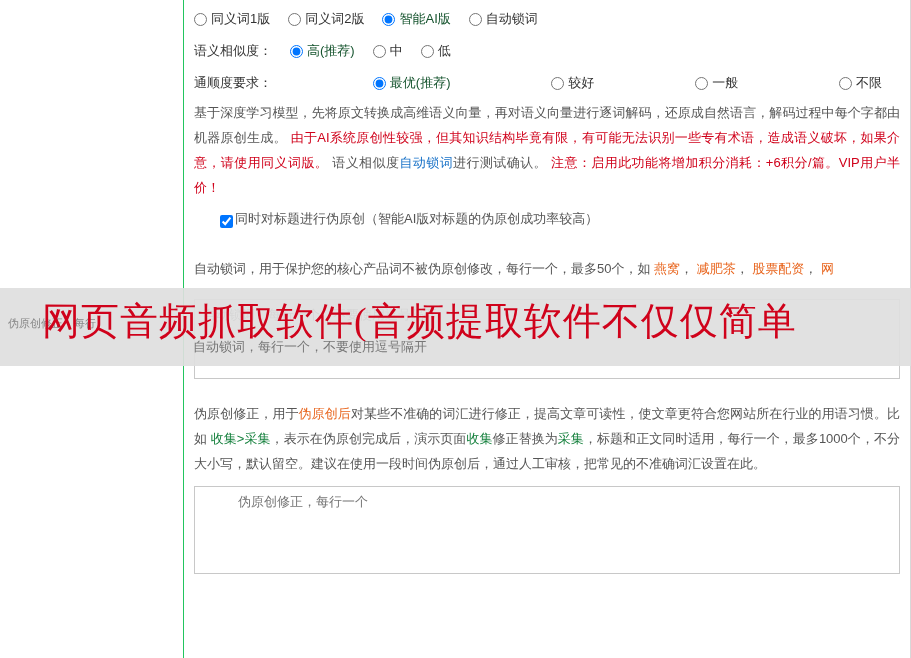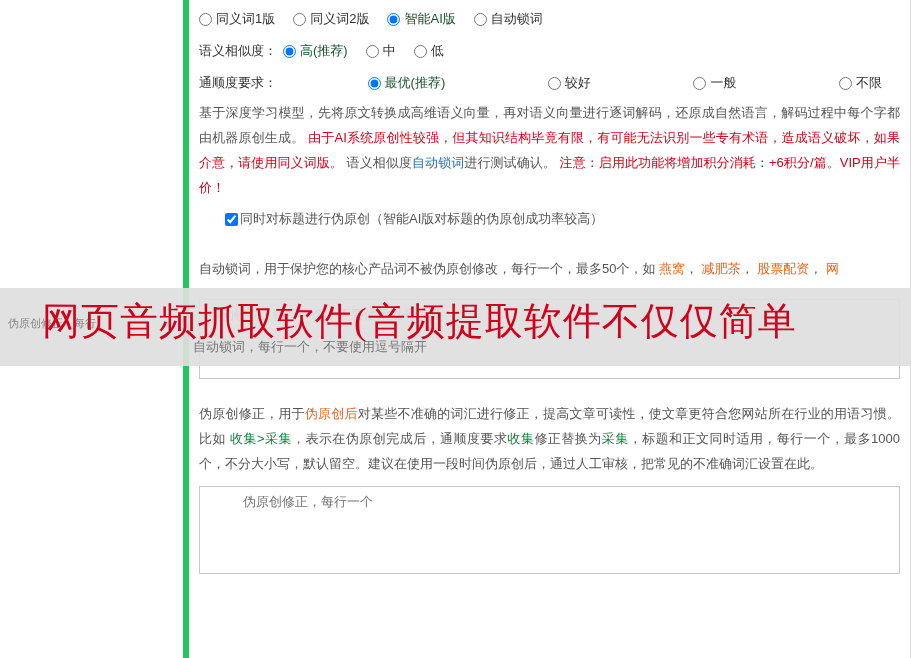--- a/index.html
+++ b/index.html
@@ -14,21 +14,21 @@
     height: 658px;
     overflow: hidden;
     background: #ffffff;
   }
   .panel {
     position: absolute;
     left: 183px;
     top: 0;
     width: 728px;
     height: 658px;
-    border-left: 6px solid #22c55e;
+    border-left: 1px solid #22c55e;
     border-right: 1px solid #d8d8d8;
     box-sizing: border-box;
     background: #ffffff;
     padding: 0 10px;
   }
   .row {
     display: flex;
     align-items: center;
     flex-wrap: wrap;
     font-size: 13px;
@@ -48,40 +48,40 @@
   }
   .radio-item .lbl { margin-left: 2px; }
   .radio-item.sel .lbl { color: #14532d; }
   input[type="radio"], input[type="checkbox"] {
     margin: 0 2px 0 0;
     vertical-align: middle;
   }
   .label-lead {
     font-size: 13px;
     color: #333;
-    margin-right: 6px;
+    margin-right: 18px;
     white-space: nowrap;
   }
   .para {
     font-size: 13px;
     line-height: 25px;
     color: #555;
     margin-top: 8px;
     text-align: justify;
   }
   .red { color: #d0021b; }
   .link { color: #1a73c8; text-decoration: none; }
   .blue { color: #15803d; }
   .orange { color: #e8641c; }
   .checkbox-row {
     margin-top: 10px;
     font-size: 13px;
     color: #555;
     display: flex;
-    align-items: center;
+    align-items: flex-end;
     padding-left: 26px;
   }
   textarea {
     width: 100%;
     box-sizing: border-box;
     border: 1px solid #c8c8c8;
     font-family: "Liberation Sans", sans-serif;
     font-size: 13px;
     color: #777;
     padding: 6px 8px;
@@ -218,21 +218,21 @@
       <span class="orange">股票配资</span>，
       <span class="orange">网</span>
     </div>
 
     
     <textarea id="lock-words-textarea" style="margin-top: 18px;" placeholder="自动锁词，每行一个，不要使用逗号隔开"></textarea>
 
     
     <div class="para" style="margin-top:18px;">
       <span>伪原创修正，用于</span><span class="orange">伪原创后</span><span>对某些不准确的词汇进行修正，提高文章可读性，使文章更符合您网站所在行业的用语习惯。比如</span>
-      <span class="blue">收集&gt;采集</span><span>，表示在伪原创完成后，通顺度要求</span><span class="blue">收集</span><span>修正替换为</span><span class="blue">采集</span><span>，标题和正文同时适用，每行一个，最多1000个，不分大小写，默认留空。建议在使用一段时间伪原创后，通过人工审核，把常见的不准确词汇设置在此。</span>
+      <span class="blue">收集&gt;采集</span><span>，表示在伪原创完成后，演示页面</span><span class="blue">收集</span><span>修正替换为</span><span class="blue">采集</span><span>，标题和正文同时适用，每行一个，最多1000个，不分大小写，默认留空。建议在使用一段时间伪原创后，通过人工审核，把常见的不准确词汇设置在此。</span>
     </div>
 
     
     <textarea id="correction-textarea" placeholder="伪原创修正，每行一个" style=""></textarea>
 
   </div>
 
   <div class="pseudo-line">自动锁词，每行一个，不要使用逗号隔开</div>
 
   <div class="overlay">

